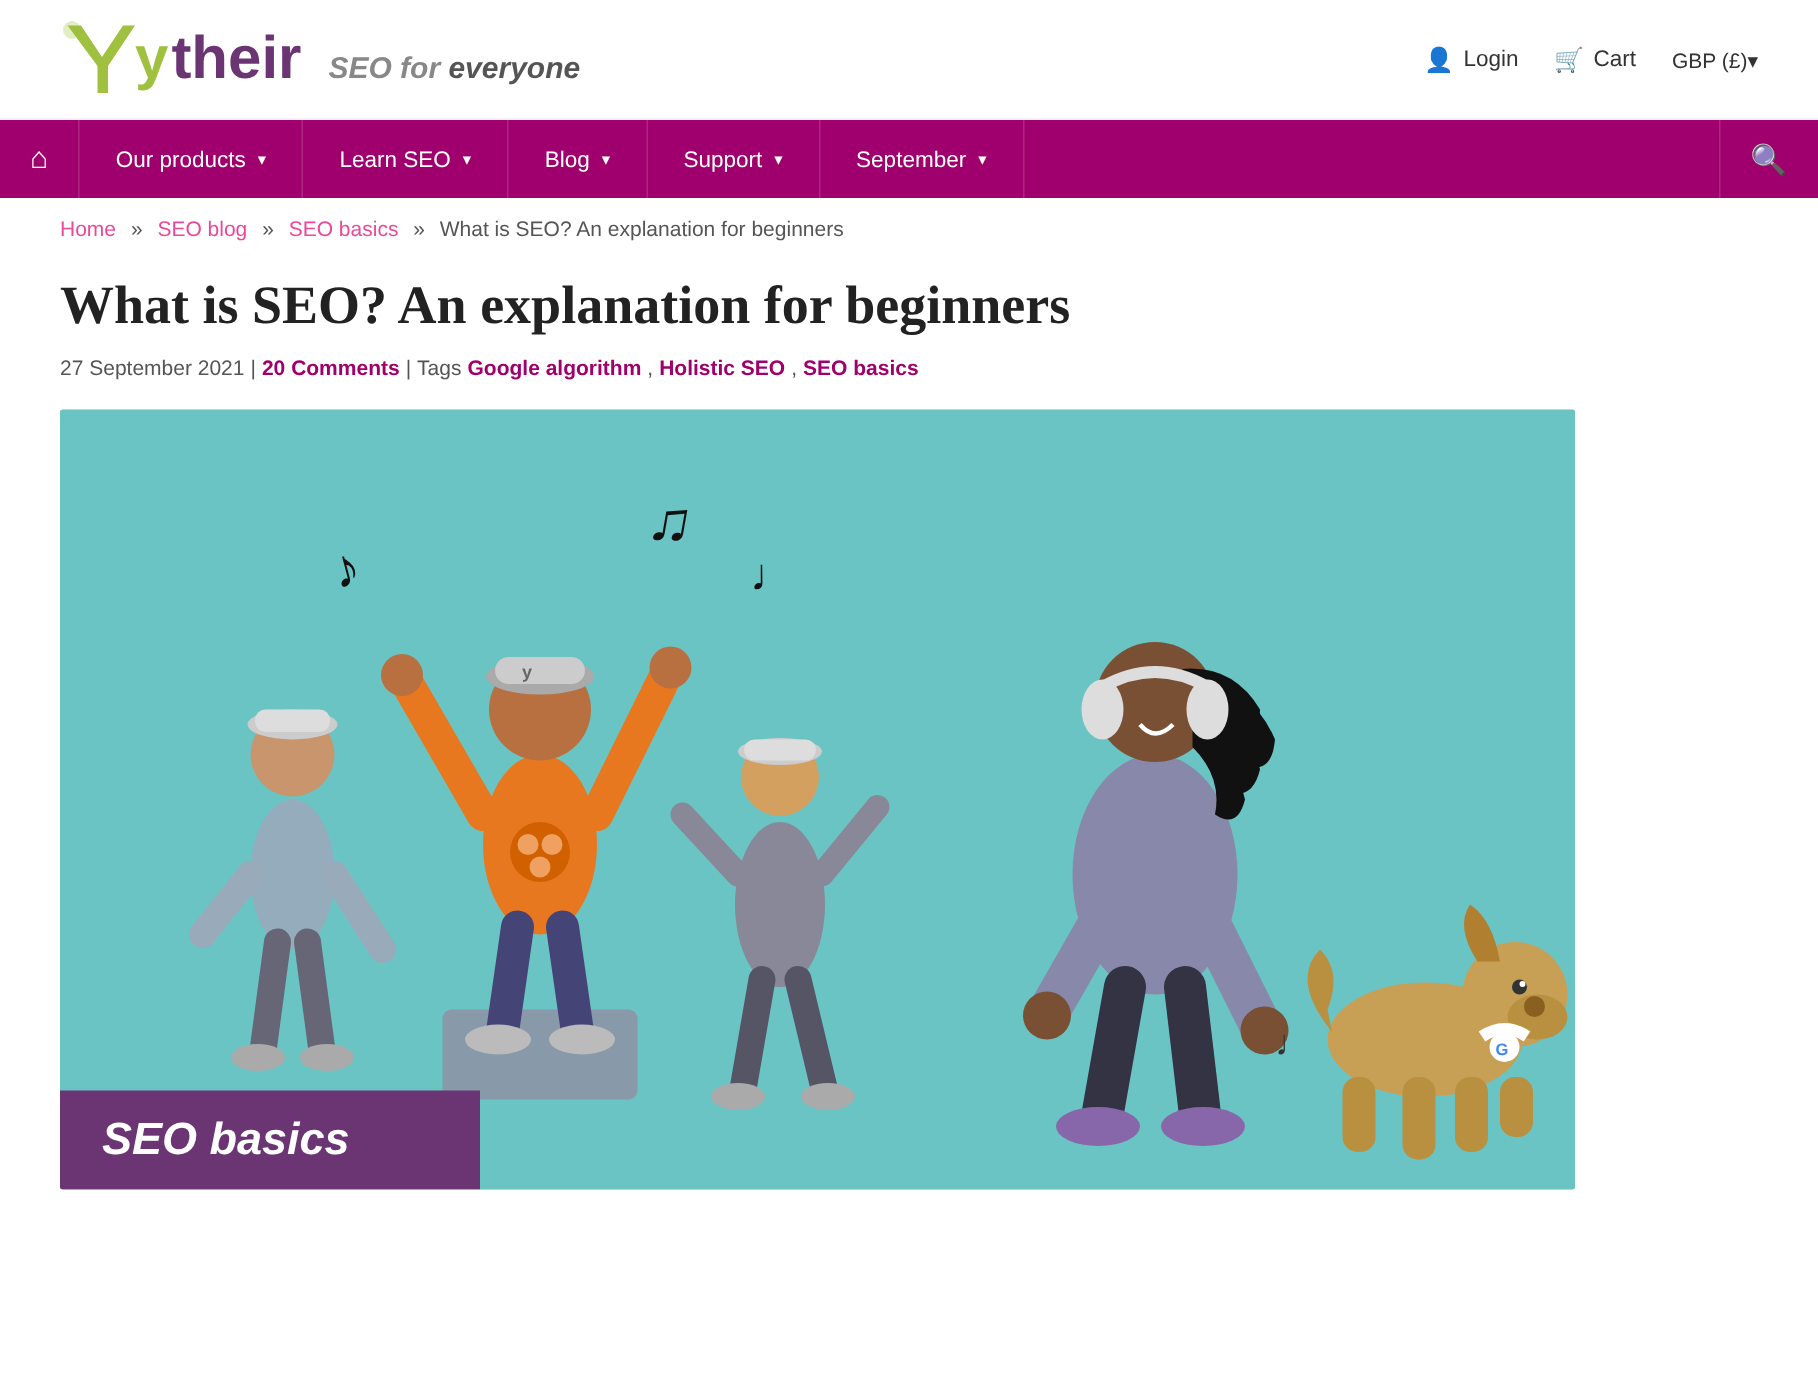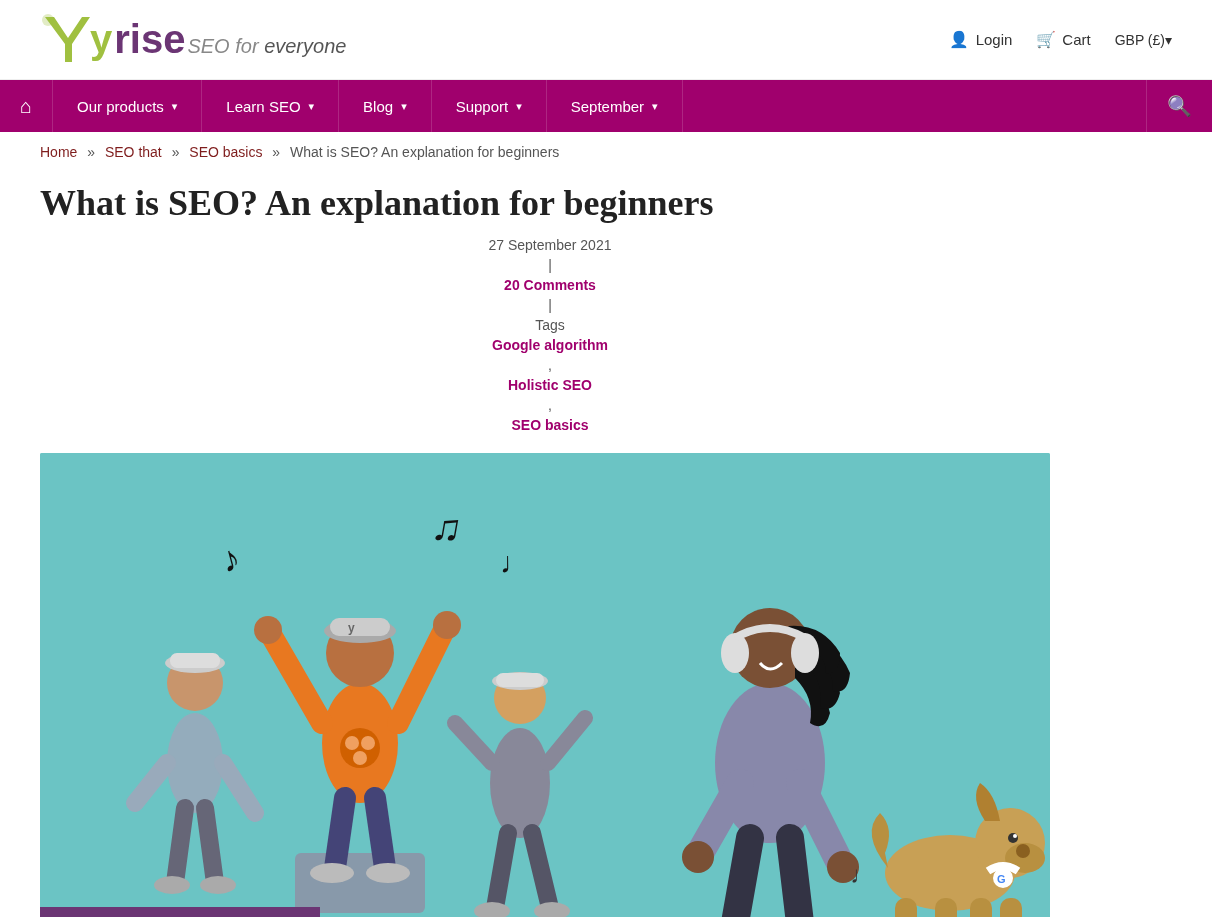--- a/index.html
+++ b/index.html
@@ -70,21 +70,21 @@
     }
     .chevron { font-size: 11px; margin-left: 2px; }
 
     
     .breadcrumb {
       padding: 12px 40px;
       font-size: 14px;
       color: #555;
     }
     .breadcrumb a {
-      color: #7f1d1d;
+      color: #ec4899;
       text-decoration: none;
     }
     .breadcrumb .sep { margin: 0 6px; color: #555; }
 
     
     .main {
       padding: 10px 40px 40px 40px;
       max-width: 1100px;
     }
     .article-title {
@@ -96,21 +96,20 @@
       font-family: Georgia, serif;
     }
     .article-meta {
       font-size: 14px;
       color: #555;
       margin-bottom: 20px;
       display: flex;
       align-items: center;
       gap: 4px;
       flex-wrap: wrap;
-      flex-direction: column;
     }
     .article-meta a {
       color: #a0006d;
       text-decoration: none;
       font-weight: bold;
     }
 
     
     .hero-image {
       width: 100%;
@@ -176,22 +175,22 @@
 
 <header class="header">
   <div class="yoast-logo">
     <svg class="y-svg" viewBox="0 0 50 55">
 
       <path d="M5 5 L25 32 L25 50 L32 50 L32 32 L50 5 L42 5 L28 26 L14 5 Z" fill="#a0c040"></path>
       <circle cx="8" cy="8" r="6" fill="#a0c040" opacity="0.3"></circle>
     </svg>
     <div class="logo-brand">
       <span style="font-size:40px;font-weight:900;color:#a0c040;font-family:Arial,sans-serif;">y</span>
-        <span style="font-size:40px;font-weight:900;color:#6b3574;font-family:Arial,sans-serif;">rise</span>
-      <span style="font-size:20px;color:#888;margin-left:0;font-style:italic;font-weight:400;">
+        <span style="font-size:40px;font-weight:900;color:#6b3574;font-family:Arial,sans-serif;">their</span>
+      <span style="font-size:20px;color:#888;margin-left:16px;font-style:italic;font-weight:700;">
         <span>SEO for </span><em style="font-style:italic;color:#555;">everyone</em>
       </span>
     </div>
   </div>
 
   <div class="header-right">
     <a class="header-link">
       <span style="font-size:16px;">👤</span>
       <span>Login</span>
     </a>
@@ -231,21 +230,21 @@
     <span class="chevron">▾</span>
   </a>
   <div class="nav-search">
     <span style="font-size:20px;">🔍</span>
   </div>
 </nav>
 
 <div class="breadcrumb">
   <a>Home</a>
   <span class="sep">»</span>
-  <a>SEO that</a>
+  <a>SEO blog</a>
   <span class="sep">»</span>
   <a>SEO basics</a>
   <span class="sep">»</span>
   <span>What is SEO? An explanation for beginners</span>
 </div>
 
 <main class="main">
 
   <h1 class="article-title">What is SEO? An explanation for beginners</h1>
 

